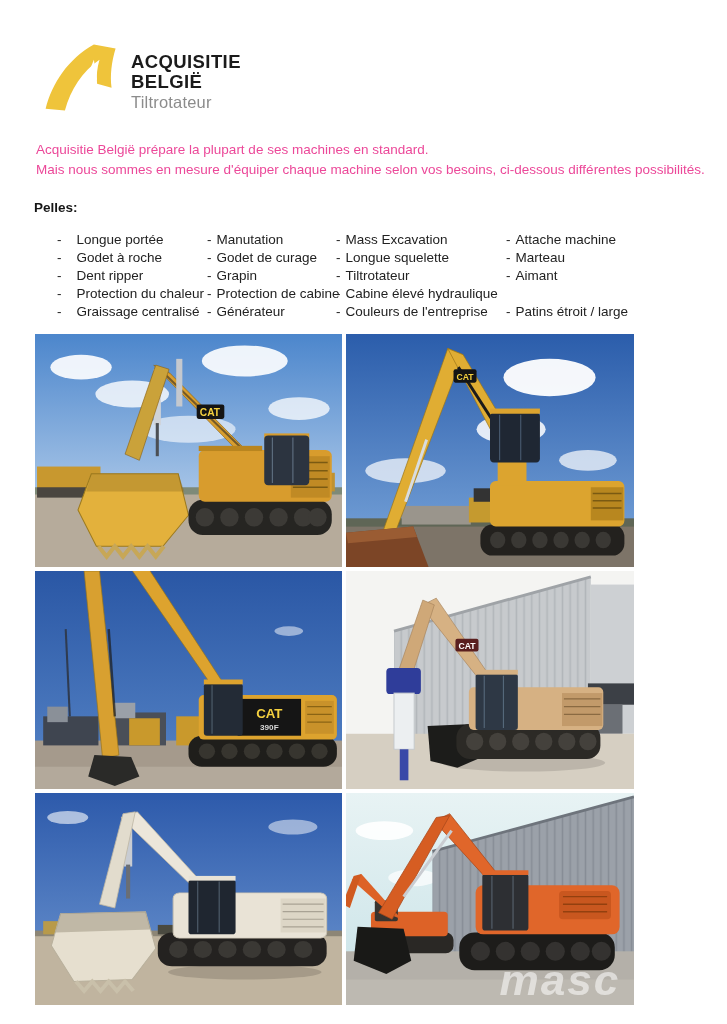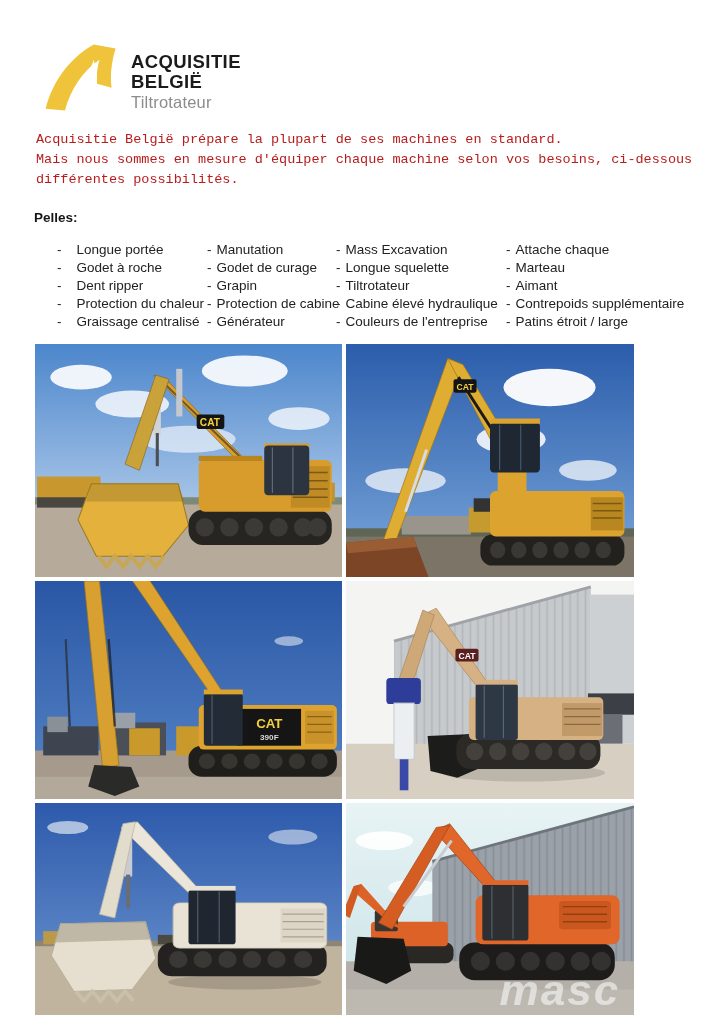--- a/index.html
+++ b/index.html
@@ -7,21 +7,21 @@
   .page{position:relative;width:727px;height:1024px;background:#fff;}
 
   
   .logo-row{display:flex;align-items:flex-end;margin:36px 0 0 40px;height:76px;}
   .logo-mark{width:82px;height:74px;flex:0 0 auto;}
   .logo-text{margin-left:9px;padding-top:5px;line-height:1.08;}
   .brand{font-size:18.5px;font-weight:bold;color:#1b1b1b;letter-spacing:.4px;}
   .brand-sub{font-size:16.5px;color:#8c8c8c;letter-spacing:.2px;margin-top:2px;}
 
   
-  .intro{margin:18px 0 0 36px;font-size:13.5px;line-height:20px;color:#b91c1c;font-family:Liberation Mono, monospace;}
+  .intro{margin:28px 0 0 36px;font-size:13.5px;line-height:20px;color:#ec4899;}
 
   
   .heading{margin:20px 0 0 34px;font-size:13.5px;font-weight:bold;color:#161616;}
 
   
   .options{margin:16px 0 0 57px;font-size:13.5px;color:#222;}
   .opt-row{display:grid;grid-template-columns:150px 129px 170px 1fr;line-height:18px;white-space:nowrap;}
   .cell{overflow:visible;}
   .dash{display:inline-block;}
   .c0 .dash{margin-right:15px;margin-left:0;}
@@ -54,39 +54,38 @@
     <div>Mais nous sommes en mesure d'équiper chaque machine selon vos besoins, ci-dessous différentes possibilités.</div>
   </div>
 
   <div class="heading">Pelles:</div>
 
   <div class="options">
     <div class="opt-row">
       <span class="cell c0"><span class="dash">-</span><span>Longue portée</span></span>
       <span class="cell c1"><span class="dash">-</span><span>Manutation</span></span>
       <span class="cell c2"><span class="dash">-</span><span>Mass Excavation</span></span>
-      <span class="cell c3"><span class="dash">-</span><span>Attache chaque</span></span>
+      <span class="cell c3"><span class="dash">-</span><span>Attache machine</span></span>
     </div>
     <div class="opt-row">
       <span class="cell c0"><span class="dash">-</span><span>Godet à roche</span></span>
       <span class="cell c1"><span class="dash">-</span><span>Godet de curage</span></span>
       <span class="cell c2"><span class="dash">-</span><span>Longue squelette</span></span>
       <span class="cell c3"><span class="dash">-</span><span>Marteau</span></span>
     </div>
     <div class="opt-row">
       <span class="cell c0"><span class="dash">-</span><span>Dent ripper</span></span>
       <span class="cell c1"><span class="dash">-</span><span>Grapin</span></span>
       <span class="cell c3"><span class="dash">-</span><span>Tiltrotateur</span></span>
       <span class="cell c2"><span class="dash">-</span><span>Aimant</span></span>
     </div>
     <div class="opt-row">
       <span class="cell c0"><span class="dash">-</span><span>Protection du chaleur</span></span>
       <span class="cell c1"><span class="dash">-</span><span>Protection de cabine</span></span>
       <span class="cell c2"><span class="dash">-</span><span>Cabine élevé hydraulique</span></span>
-      <span class="cell c3"><span class="dash">-</span><span>Contrepoids supplémentaire</span></span>
     </div>
     <div class="opt-row">
       <span class="cell c0"><span class="dash">-</span><span>Graissage centralisé</span></span>
       <span class="cell c1"><span class="dash">-</span><span>Générateur</span></span>
       <span class="cell c2"><span class="dash">-</span><span>Couleurs de l'entreprise</span></span>
       <span class="cell c3"><span class="dash">-</span><span>Patins étroit / large</span></span>
     </div>
   </div>
 
   <div class="gallery">

